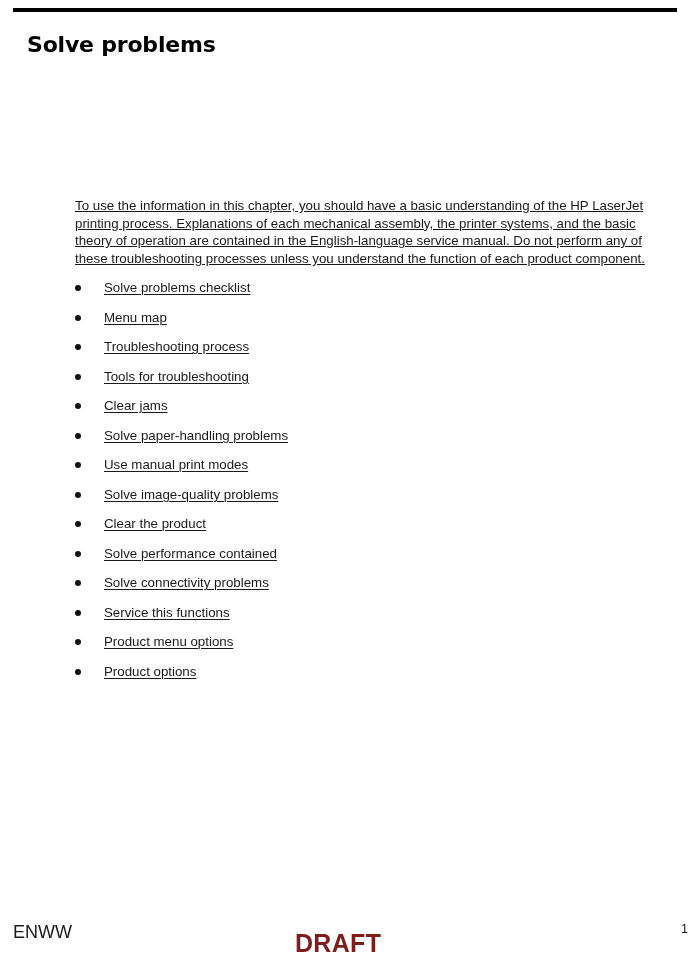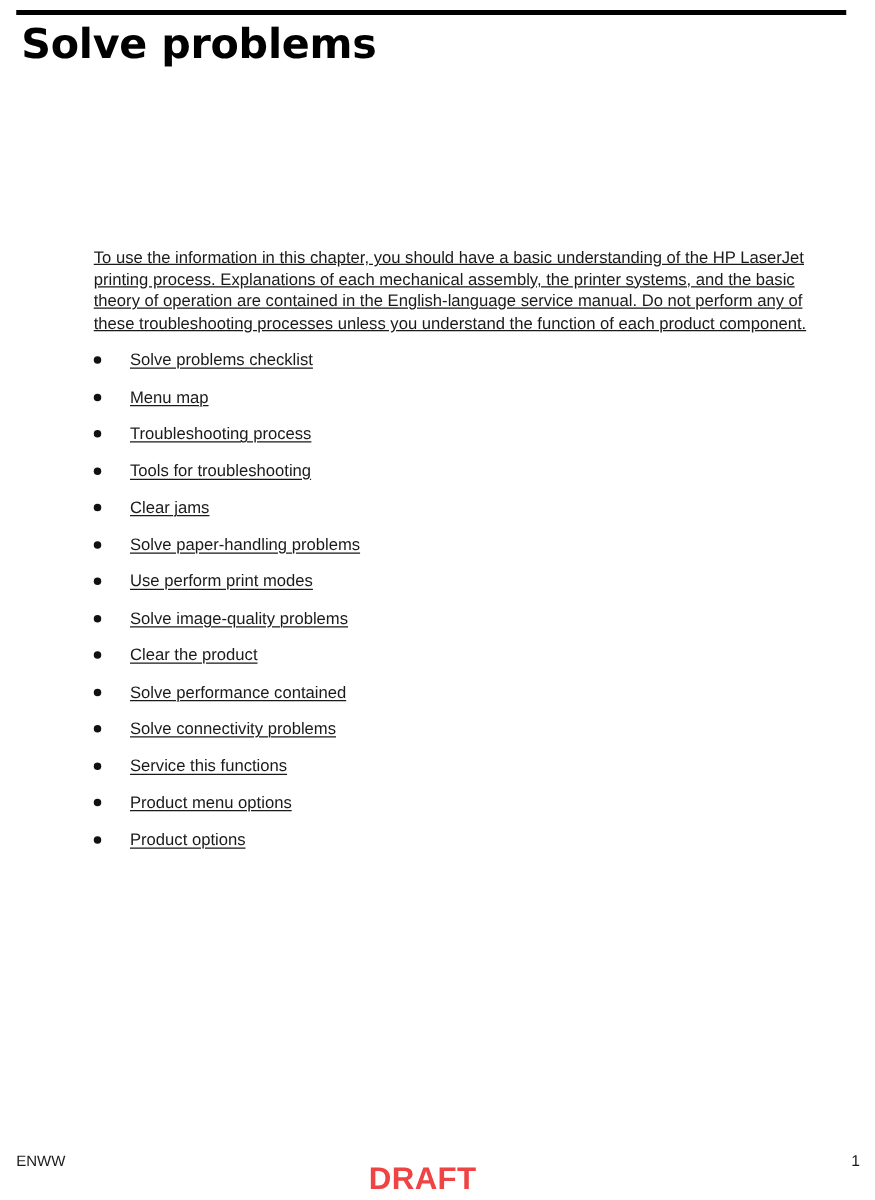--- a/index.html
+++ b/index.html
@@ -20,24 +20,24 @@
       left: 13px;
       top: 8px;
       width: 664px;
       height: 4px;
       background: #000;
     }
     .chapter-title {
       position: absolute;
       left: 13px;
       top: 8px;
-      margin: 4px;
+      margin: 14px;
       font-family: "DejaVu Sans", sans-serif;
       font-weight: bold;
-      font-size: 33px;
+      font-size: 22px;
       letter-spacing: -0.2px;
       color: #000;
       line-height: 46px;
     }
     .intro {
       position: absolute;
       left: 75px;
       top: 197px;
       width: 600px;
       margin: 0;
@@ -81,39 +81,39 @@
       text-underline-offset: 2px;
       cursor: pointer;
       white-space: nowrap;
       text-align: right;
     }
     .footer-left {
       position: absolute;
       left: 13px;
       top: 922px;
       font-family: "Liberation Sans", sans-serif;
-      font-size: 12px;
+      font-size: 18px;
       color: #1a1a1a;
     }
     .footer-right {
       position: absolute;
       right: 12px;
       top: 922px;
       font-family: "Liberation Sans", sans-serif;
       font-size: 12.5px;
       color: #1a1a1a;
     }
     .draft {
       position: absolute;
       left: 295px;
       top: 929px;
       font-family: "Liberation Sans", sans-serif;
       font-weight: bold;
       font-size: 25px;
-      color: #ef4444;
+      color: #7f1d1d;
       letter-spacing: 0.3px;
     }
   </style>
 </head>
 <body>
 
 <div class="top-rule"></div>
 <h1 class="chapter-title">Solve problems</h1>
 
 <p class="intro">To use the information in this chapter, you should have a basic understanding of the HP LaserJet printing process. Explanations of each mechanical assembly, the printer systems, and the basic theory of operation are contained in the English-language service manual. Do not perform any of these troubleshooting processes unless you understand the function of each product component.</p>
@@ -138,21 +138,21 @@
   <li class="topic">
     <span class="bullet"></span>
     <a class="topic-link">Clear jams</a>
   </li>
   <li class="topic">
     <span class="bullet"></span>
     <a class="topic-link">Solve paper-handling problems</a>
   </li>
   <li class="topic">
     <span class="bullet"></span>
-    <a class="topic-link">Use perform print modes</a>
+    <a class="topic-link">Use manual print modes</a>
   </li>
   <li class="topic">
     <span class="bullet"></span>
     <a class="topic-link">Solve image-quality problems</a>
   </li>
   <li class="topic">
     <span class="bullet"></span>
     <a class="topic-link">Clear the product</a>
   </li>
   <li class="topic">

